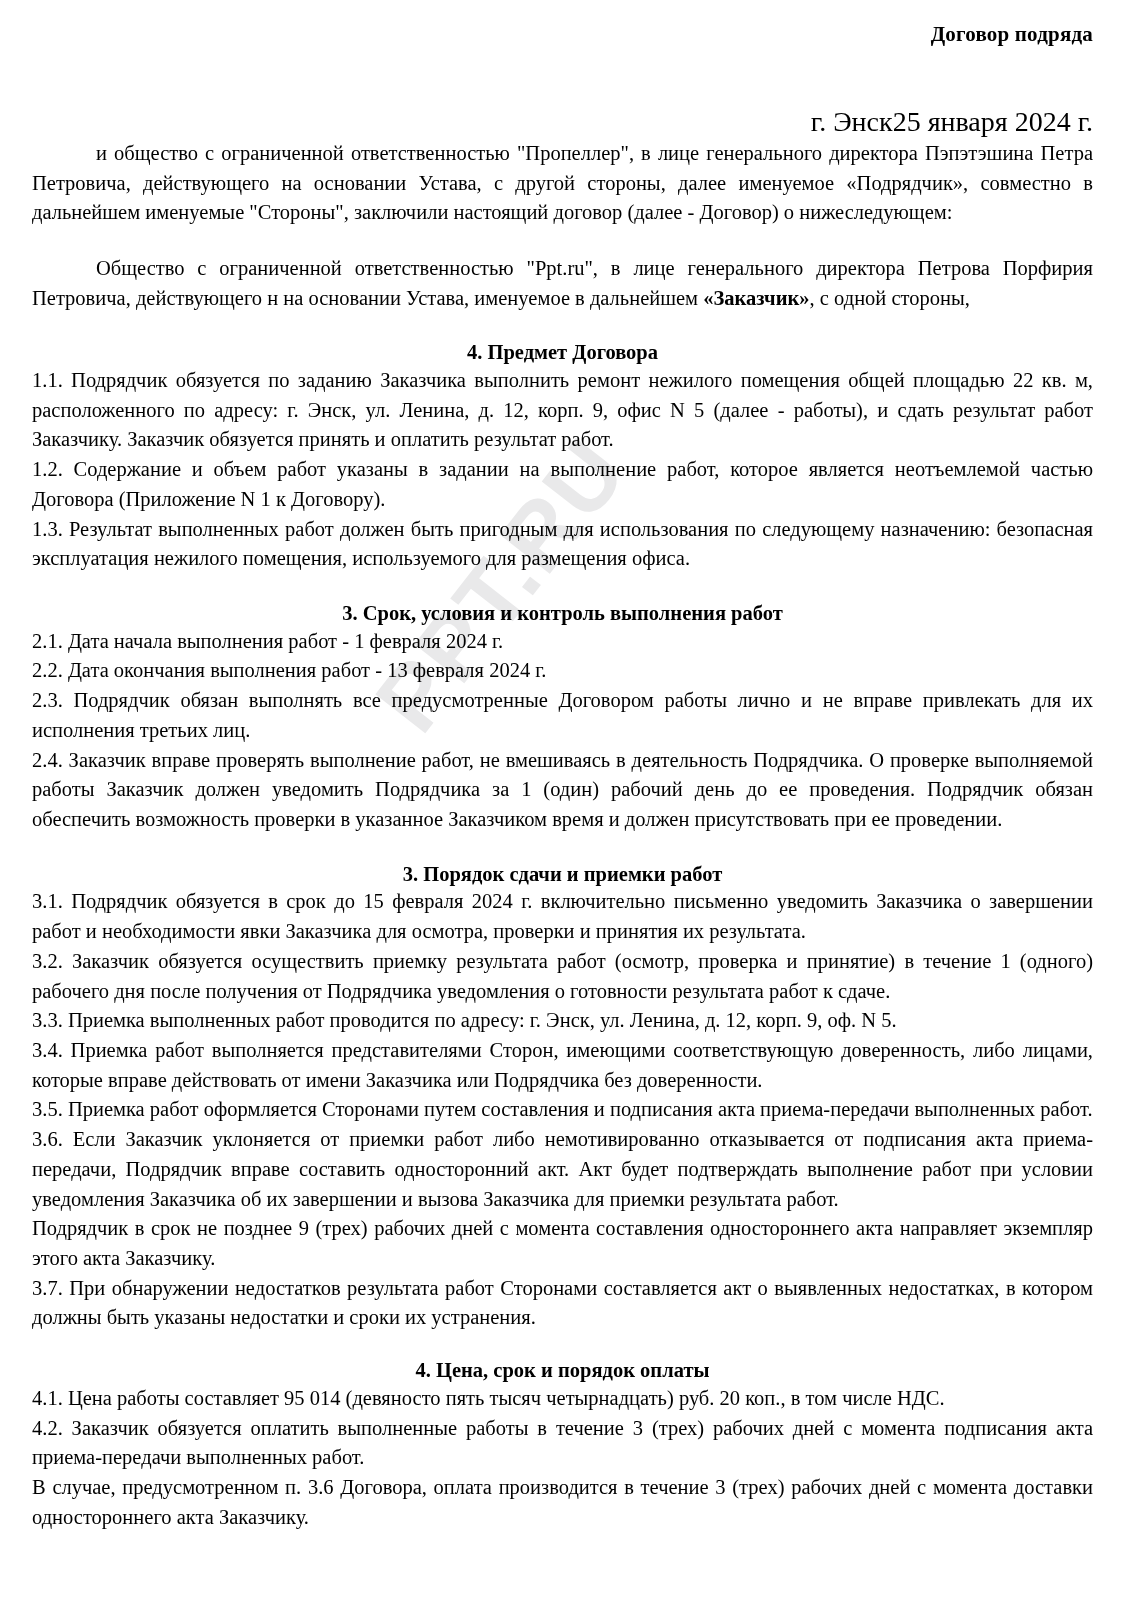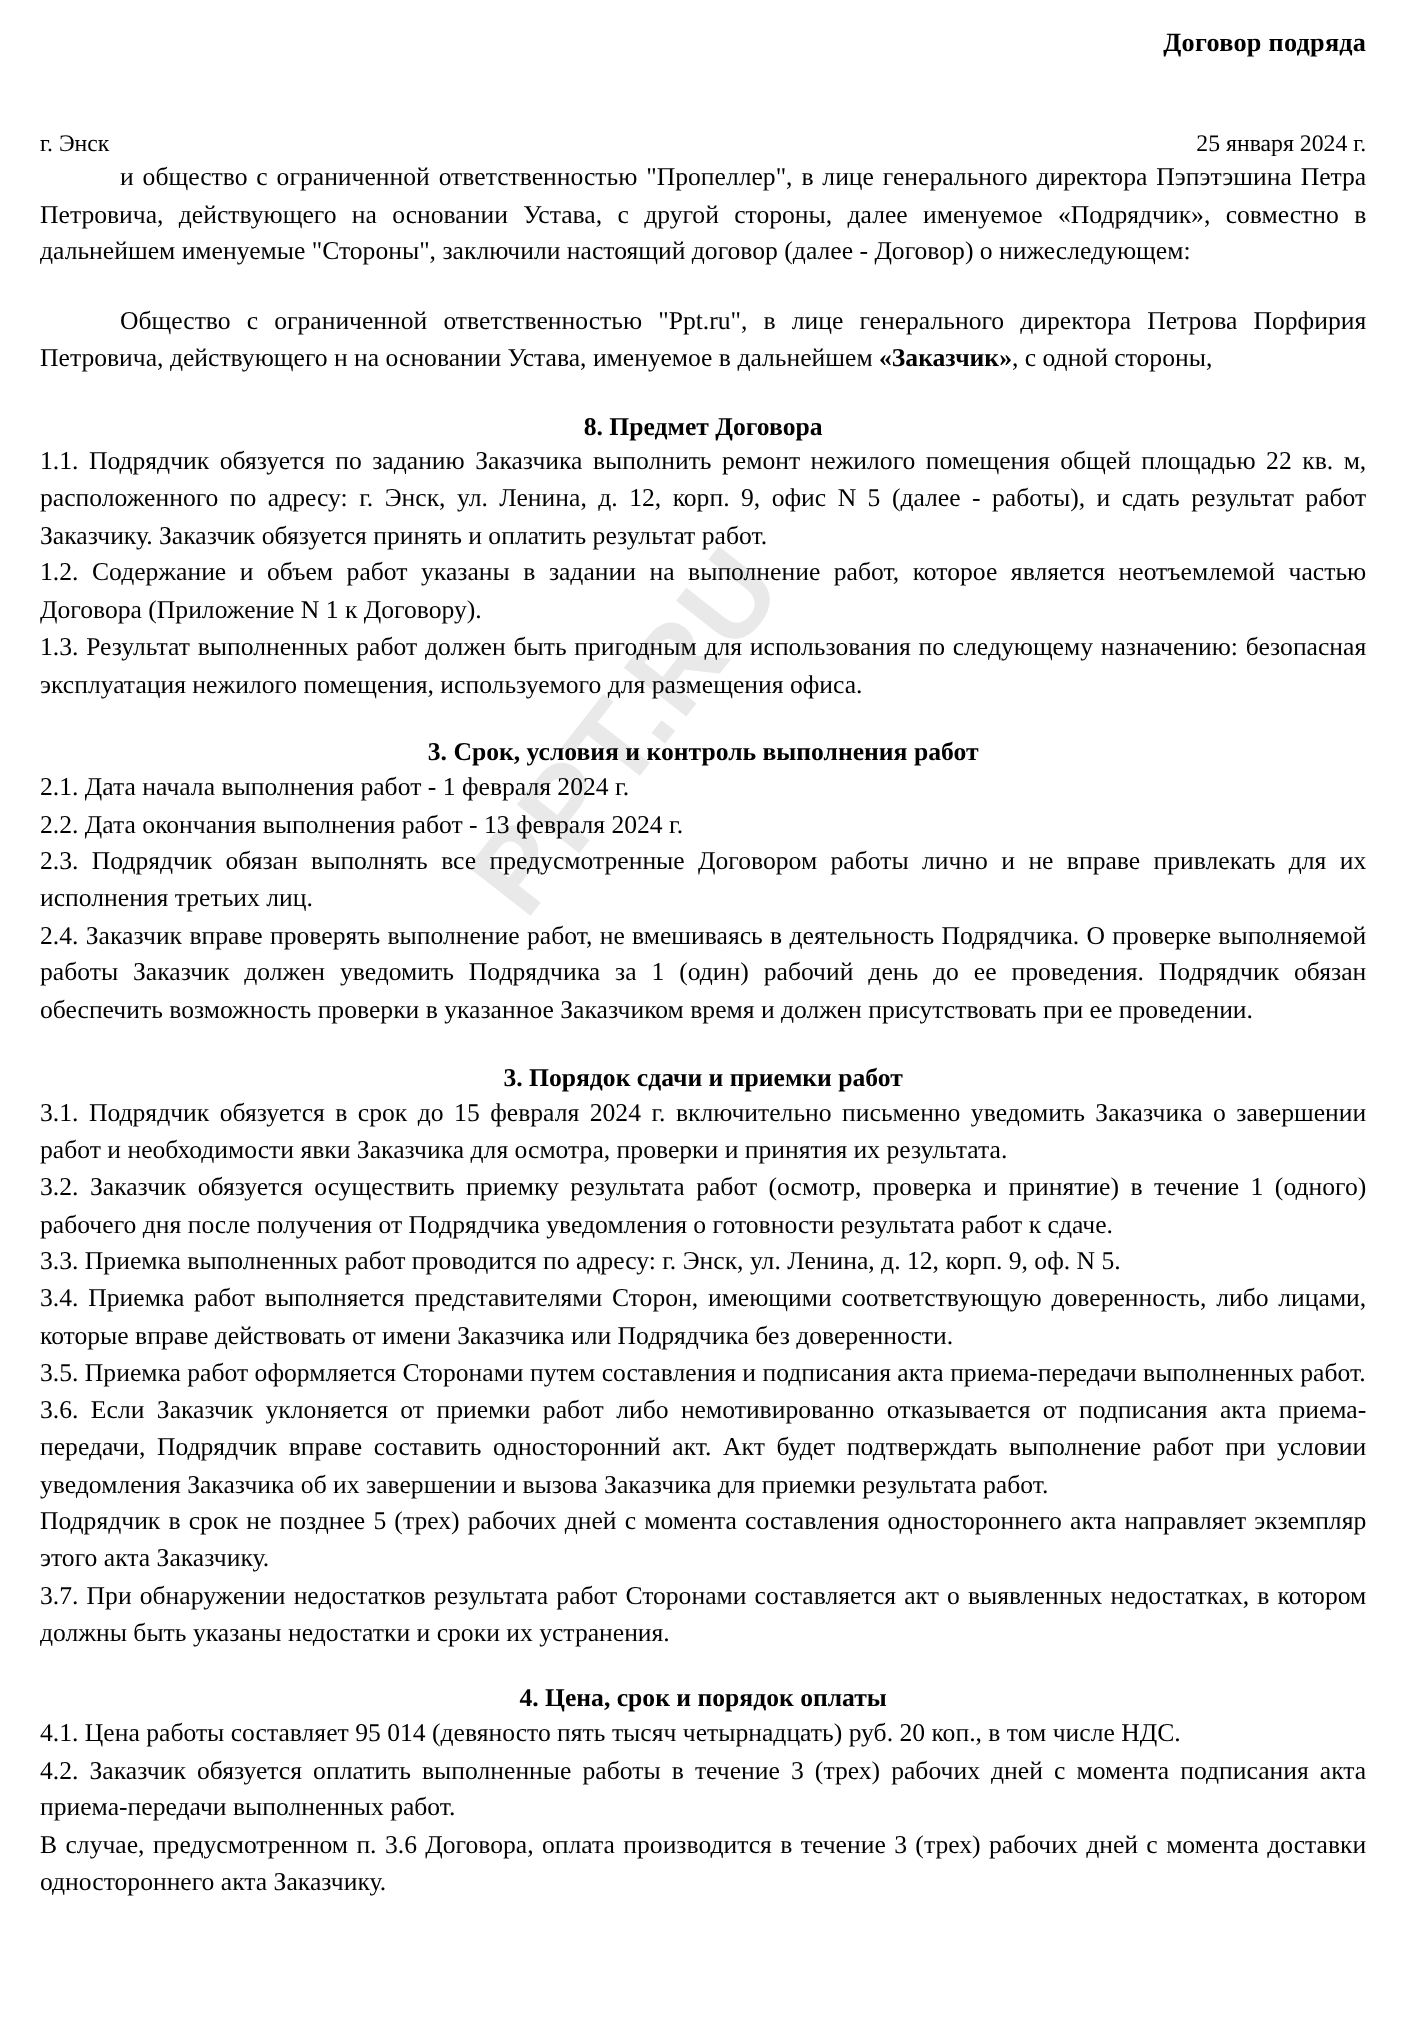--- a/index.html
+++ b/index.html
@@ -54,24 +54,24 @@
     text-align: right;
     font-weight: 700;
     font-size: 21px;
     line-height: 1.2;
     margin: 22px 0 0 0;
     letter-spacing: 0.2px;
   }
 
   .placedate {
     display: flex;
-    justify-content: space-between;
+    justify-content: flex-end;
     align-items: baseline;
     margin-top: 58px;
-    font-size: 19px;
+    font-size: 28px;
     line-height: 1.2;
   }
   .placedate .city { text-align: left; }
   .placedate .date { text-align: right; }
 
   p.para {
     margin: 0;
     font-size: 20.5px;
     line-height: 1.45;
     text-align: justify;
@@ -109,39 +109,39 @@
 
     <div class="placedate">
       <span class="city">г. Энск</span>
       <span class="date">25 января 2024 г.</span>
     </div>
 
     <p class="para indent">и общество с ограниченной ответственностью "Пропеллер", в лице генерального директора Пэпэтэшина Петра Петровича, действующего на основании Устава, с другой стороны, далее именуемое «Подрядчик», совместно в дальнейшем именуемые "Стороны", заключили настоящий договор (далее - Договор) о нижеследующем:</p>
 
     <p class="para indent first-block"><span>Общество с ограниченной ответственностью "Ppt.ru", в лице генерального директора Петрова Порфирия Петровича, действующего н на основании Устава, именуемое в дальнейшем </span><b class="strong">«Заказчик»</b><span>, с одной стороны,</span></p>
 
-    <h2 class="section">8. Предмет Договора</h2>
+    <h2 class="section">4. Предмет Договора</h2>
     <p class="para after-heading">1.1. Подрядчик обязуется по заданию Заказчика выполнить ремонт нежилого помещения общей площадью 22 кв. м, расположенного по адресу: г. Энск, ул. Ленина, д. 12, корп. 9, офис N 5 (далее - работы), и сдать результат работ Заказчику. Заказчик обязуется принять и оплатить результат работ.</p>
     <p class="para">1.2. Содержание и объем работ указаны в задании на выполнение работ, которое является неотъемлемой частью Договора (Приложение N 1 к Договору).</p>
     <p class="para">1.3. Результат выполненных работ должен быть пригодным для использования по следующему назначению: безопасная эксплуатация нежилого помещения, используемого для размещения офиса.</p>
 
     <h2 class="section">3. Срок, условия и контроль выполнения работ</h2>
     <p class="para after-heading">2.1. Дата начала выполнения работ - 1 февраля 2024 г.</p>
     <p class="para">2.2. Дата окончания выполнения работ - 13 февраля 2024 г.</p>
     <p class="para">2.3. Подрядчик обязан выполнять все предусмотренные Договором работы лично и не вправе привлекать для их исполнения третьих лиц.</p>
     <p class="para">2.4. Заказчик вправе проверять выполнение работ, не вмешиваясь в деятельность Подрядчика. О проверке выполняемой работы Заказчик должен уведомить Подрядчика за 1 (один) рабочий день до ее проведения. Подрядчик обязан обеспечить возможность проверки в указанное Заказчиком время и должен присутствовать при ее проведении.</p>
 
     <h2 class="section">3. Порядок сдачи и приемки работ</h2>
     <p class="para after-heading">3.1. Подрядчик обязуется в срок до 15 февраля 2024 г. включительно письменно уведомить Заказчика о завершении работ и необходимости явки Заказчика для осмотра, проверки и принятия их результата.</p>
     <p class="para">3.2. Заказчик обязуется осуществить приемку результата работ (осмотр, проверка и принятие) в течение 1 (одного) рабочего дня после получения от Подрядчика уведомления о готовности результата работ к сдаче.</p>
     <p class="para">3.3. Приемка выполненных работ проводится по адресу: г. Энск, ул. Ленина, д. 12, корп. 9, оф. N 5.</p>
     <p class="para">3.4. Приемка работ выполняется представителями Сторон, имеющими соответствующую доверенность, либо лицами, которые вправе действовать от имени Заказчика или Подрядчика без доверенности.</p>
     <p class="para">3.5. Приемка работ оформляется Сторонами путем составления и подписания акта приема-передачи выполненных работ.</p>
     <p class="para">3.6. Если Заказчик уклоняется от приемки работ либо немотивированно отказывается от подписания акта приема-передачи, Подрядчик вправе составить односторонний акт. Акт будет подтверждать выполнение работ при условии уведомления Заказчика об их завершении и вызова Заказчика для приемки результата работ.</p>
-    <p class="para">Подрядчик в срок не позднее 5 (трех) рабочих дней с момента составления одностороннего акта направляет экземпляр этого акта Заказчику.</p>
+    <p class="para">Подрядчик в срок не позднее 9 (трех) рабочих дней с момента составления одностороннего акта направляет экземпляр этого акта Заказчику.</p>
     <p class="para">3.7. При обнаружении недостатков результата работ Сторонами составляется акт о выявленных недостатках, в котором должны быть указаны недостатки и сроки их устранения.</p>
 
     <h2 class="section tight">4. Цена, срок и порядок оплаты</h2>
     <p class="para after-heading">4.1. Цена работы составляет 95 014 (девяносто пять тысяч четырнадцать) руб. 20 коп., в том числе НДС.</p>
     <p class="para">4.2. Заказчик обязуется оплатить выполненные работы в течение 3 (трех) рабочих дней с момента подписания акта приема-передачи выполненных работ.</p>
     <p class="para">В случае, предусмотренном п. 3.6 Договора, оплата производится в течение 3 (трех) рабочих дней с момента доставки одностороннего акта Заказчику.</p>
 
   </div>
 </div>
 

